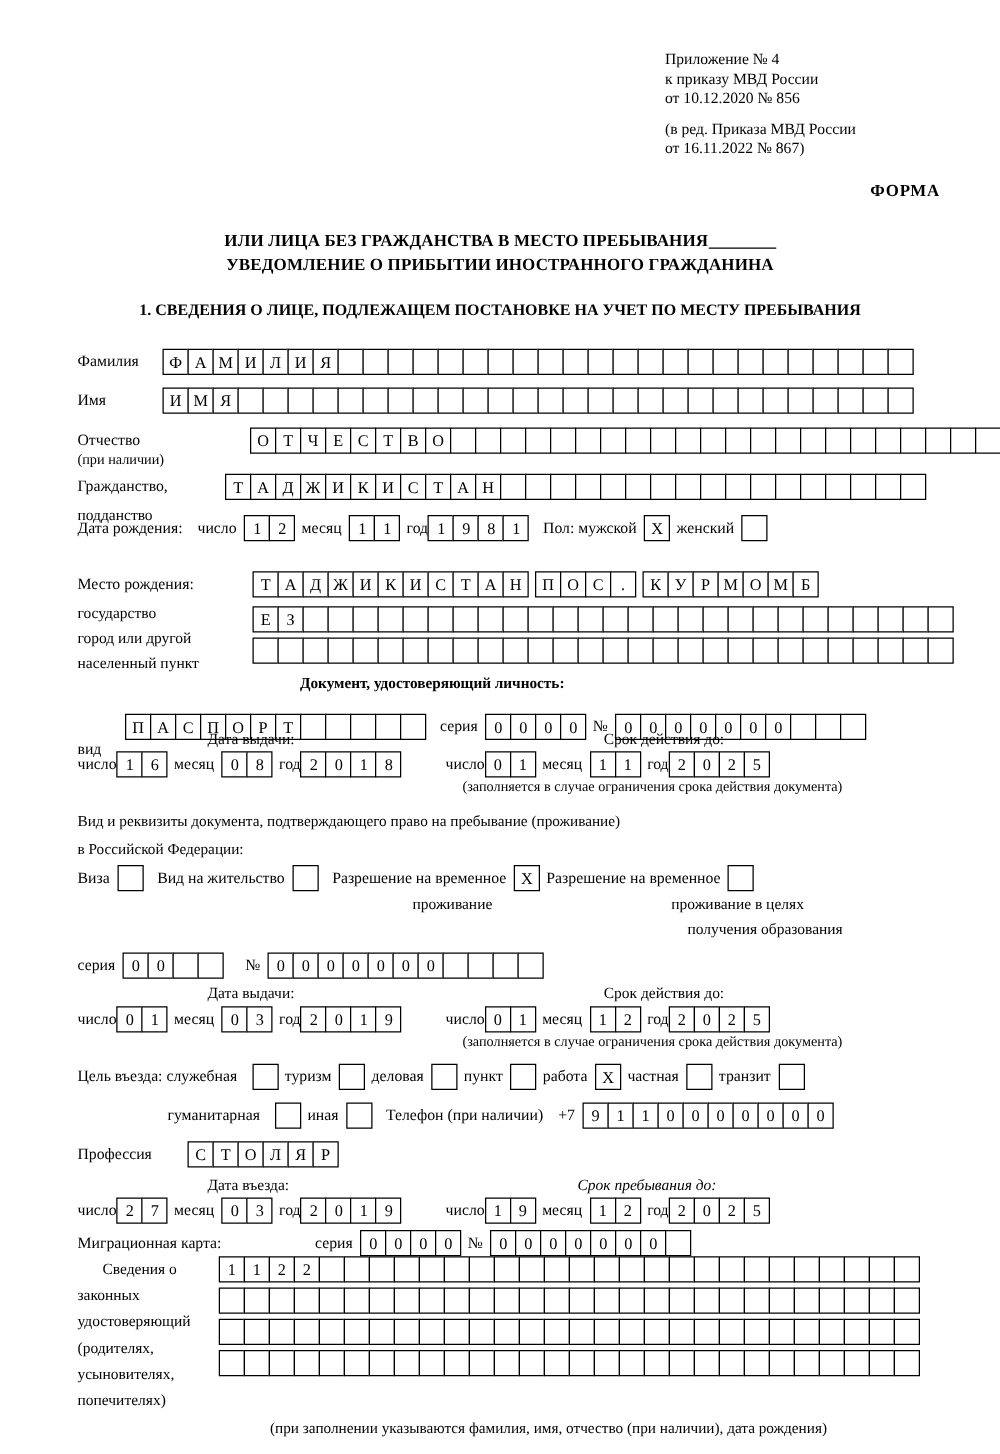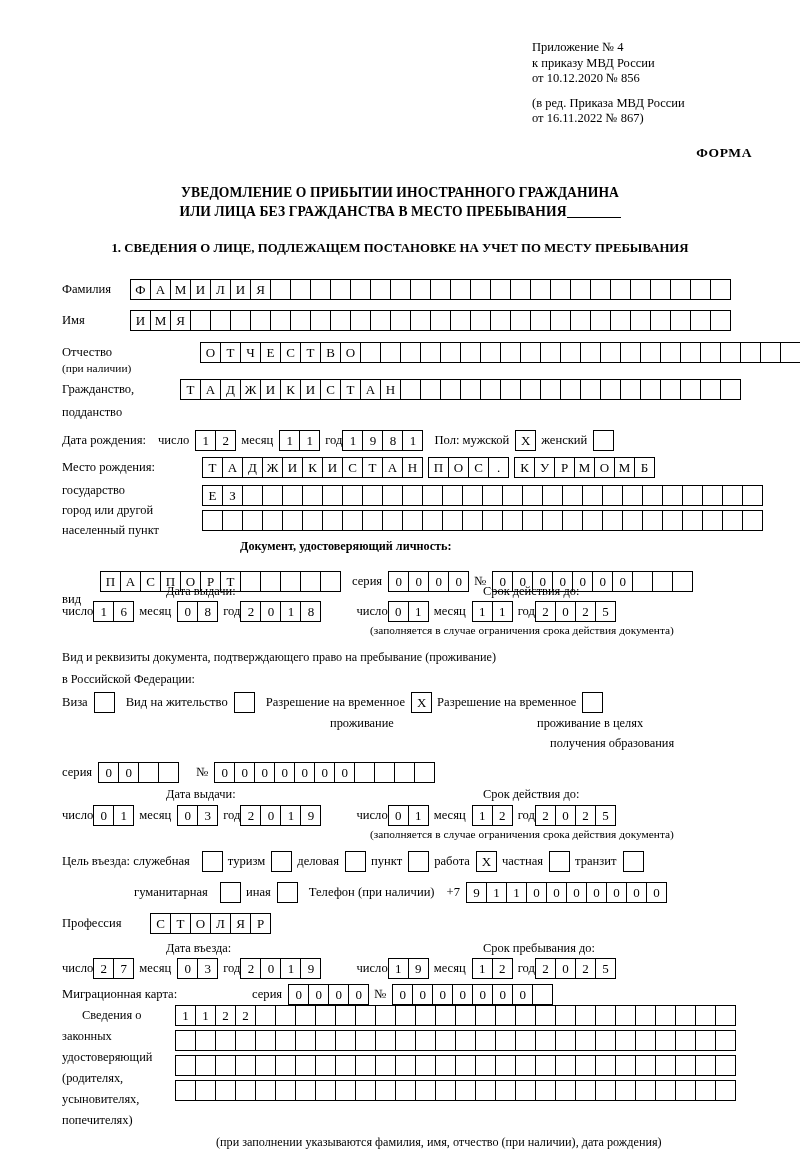--- a/index.html
+++ b/index.html
@@ -125,22 +125,22 @@
     <div>Приложение № 4</div>
     <div>к приказу МВД России</div>
     <div>от 10.12.2020 № 856</div>
     <div class="blk2">(в ред. Приказа МВД России</div>
     <div>от 16.11.2022 № 867)</div>
   </div>
 
   <div class="forma">ФОРМА</div>
 
   <div class="title">
+    <div><span>ИЛИ ЛИЦА БЕЗ ГРАЖДАНСТВА В МЕСТО ПРЕБЫВАНИЯ</span><span class="ul"></span></div>
     <div>УВЕДОМЛЕНИЕ О ПРИБЫТИИ ИНОСТРАННОГО ГРАЖДАНИНА</div>
-    <div><span>ИЛИ ЛИЦА БЕЗ ГРАЖДАНСТВА В МЕСТО ПРЕБЫВАНИЯ</span><span class="ul"></span></div>
   </div>
 
   <div class="section1">1. СВЕДЕНИЯ О ЛИЦЕ, ПОДЛЕЖАЩЕМ ПОСТАНОВКЕ НА УЧЕТ ПО МЕСТУ ПРЕБЫВАНИЯ</div>
 
   <div class="row" style="top:279px; left:62px;">
     <span class="lbl" style="width:68px;">Фамилия</span>
     <span class="boxes">
         <span class="bx">Ф</span>
         <span class="bx">А</span>
         <span class="bx">М</span>
@@ -275,21 +275,21 @@
         <span class="bx"></span>
         <span class="bx"></span>
         <span class="bx"></span>
         <span class="bx"></span>
         <span class="bx"></span>
         <span class="bx"></span>
       </span>
   </div>
   <div class="plain" style="top:405px; left:62px;">подданство</div>
 
-  <div class="row" style="top:430px; left:62px;">
+  <div class="row" style="top:412px; left:62px;">
     <span class="lbl">Дата рождения:</span>
     <span class="sep"></span>
       <span class="sep"></span>
     <span class="lbl">число</span>
     <span class="sep"></span>
     <span class="boxes">
         <span class="bx">1</span>
         <span class="bx">2</span>
       </span>
     <span class="sep"></span>
@@ -724,21 +724,21 @@
         <span class="bx">С</span>
         <span class="bx">Т</span>
         <span class="bx">О</span>
         <span class="bx">Л</span>
         <span class="bx">Я</span>
         <span class="bx">Р</span>
       </span>
   </div>
 
   <div class="plain" style="top:941px; left:166px;">Дата въезда:</div>
-  <div class="plain" style="top:941px; left:483px;">Срок пребывания до:</div>
+  <div class="plain" style="top:941px; left:462px;font-style:italic;">Срок пребывания до:</div>
 
   <div class="row" style="top:958px; left:62px;">
     <span class="lbl">число</span>
     <span class="boxes">
         <span class="bx">2</span>
         <span class="bx">7</span>
       </span>
     <span class="sep"></span>
     <span class="lbl">месяц</span>
     <span class="sep"></span>

